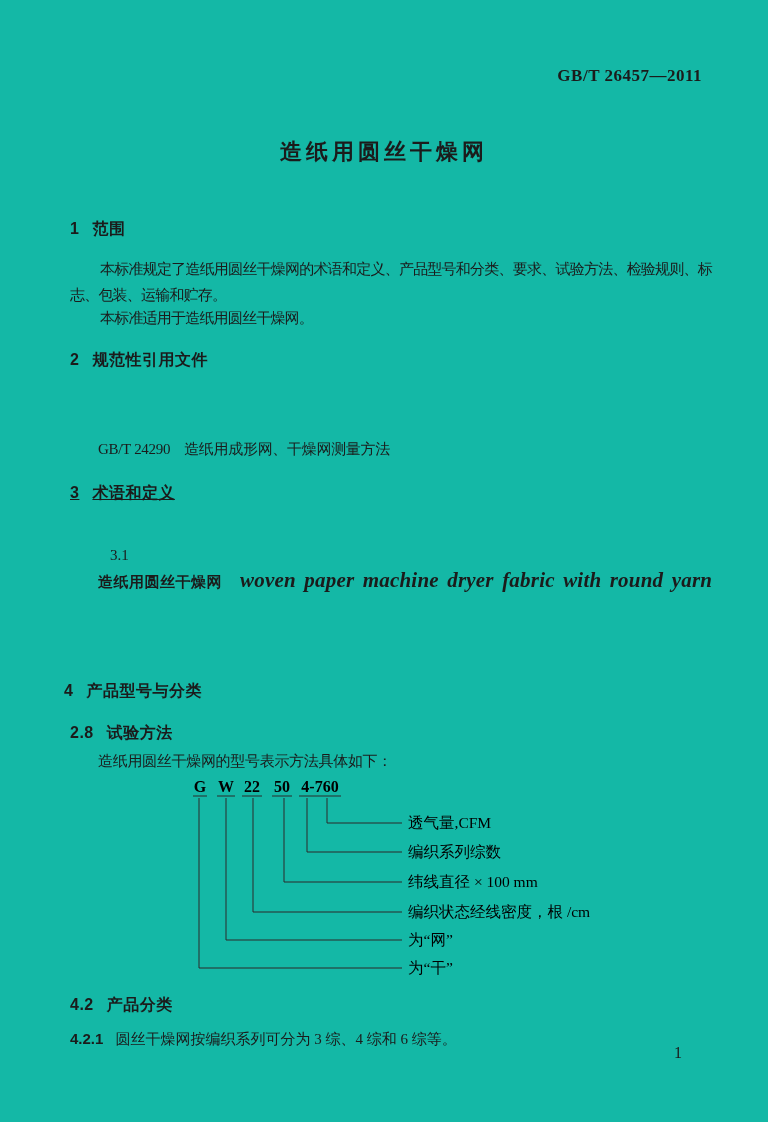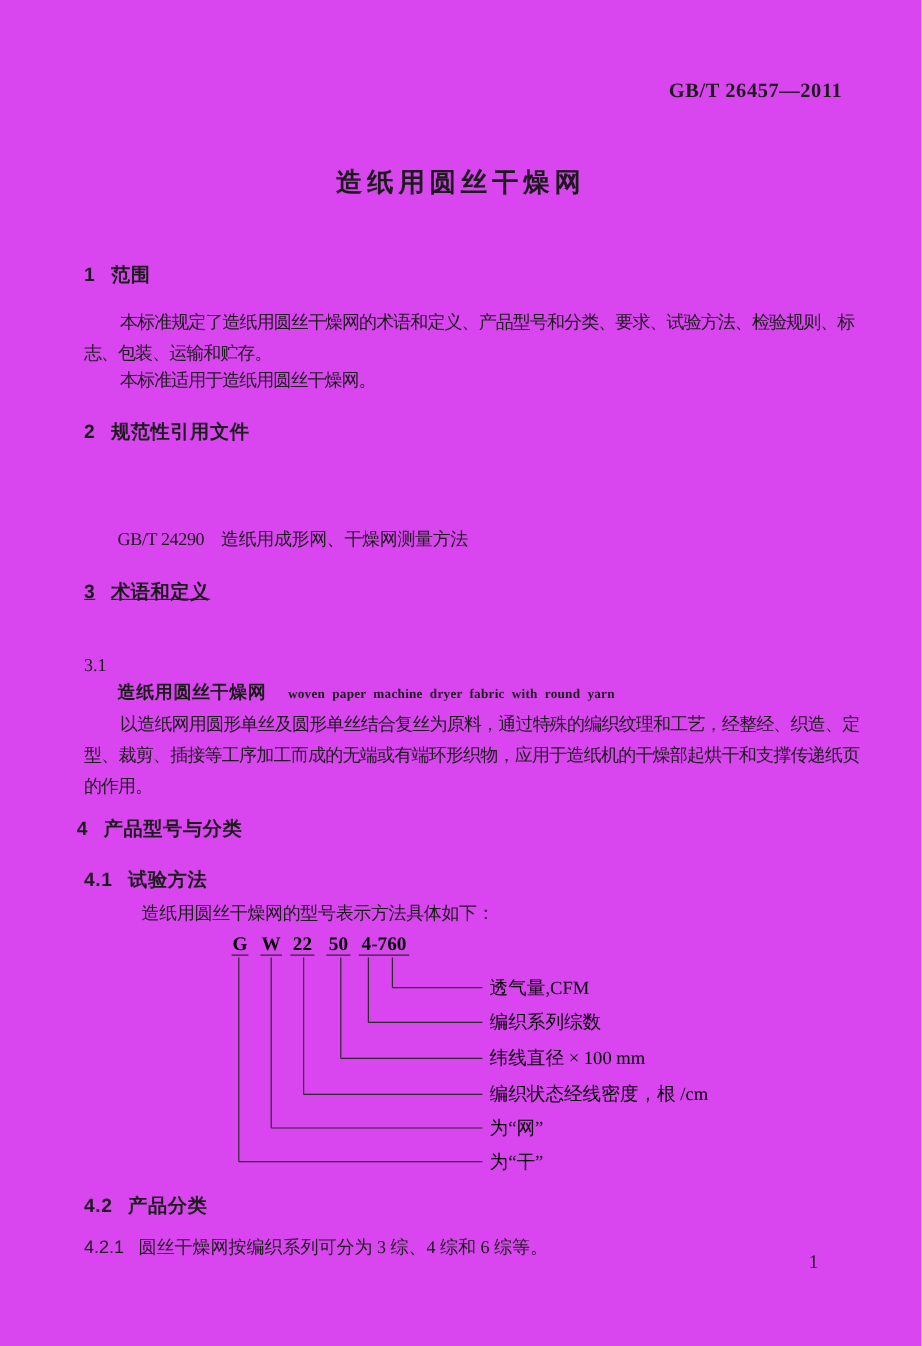--- a/index.html
+++ b/index.html
@@ -1,20 +1,20 @@
 <!DOCTYPE html>
 <html><head>
 <meta charset="utf-8">
 <style>
   html, body { margin: 0; padding: 0; background: #ffffff; }
   .page {
     position: relative;
     width: 768px;
     height: 1122px;
-    background: #d946ef;
+    background: #14b8a6;
     color: #1b1b1b;
     font-family: "Liberation Serif", serif;
     overflow: hidden;
   }
   .abs { position: absolute; margin: 0; }
 
   .header-code {
     top: 66px; right: 66px;
     font-family: "Liberation Serif", serif;
     font-weight: bold;
@@ -40,39 +40,40 @@
   .para {
     left: 70px; width: 642px;
     font-size: 15px;
     line-height: 26px;
     letter-spacing: -0.8px;
     text-align: justify;
     text-indent: 30px;
   }
   .line-one { white-space: nowrap; font-size: 15px; letter-spacing: -0.3px; }
   .ref-title { margin-left: 14px; }
-  .clause-num { font-size: 15px; }
+  .clause-num { font-size: 15px; margin-left: 40px; }
   .term-cn {
     font-family: "Liberation Sans", sans-serif;
     font-weight: bold;
     font-size: 15px;
     letter-spacing: 0.5px;
   }
   .term-en {
     font-family: "Liberation Serif", serif;
     font-weight: bold;
-    font-size: 11px;
+    font-size: 21px;
     margin-left: 18px;
     letter-spacing: 0.2px;
     word-spacing: 3px;
+    font-style: italic;
   }
   .sub-clause { font-size: 15px; white-space: nowrap; }
   .sub-clause .c-num {
     font-family: "Liberation Sans", sans-serif;
-    font-weight: normal;
+    font-weight: bold;
     margin-right: 12px;
   }
   .page-num { font-size: 16px; }
 
   svg .code-part {
     font-family: "Liberation Serif", serif;
     font-weight: bold;
     font-size: 16px;
   }
   svg .diagram-label {
@@ -103,29 +104,28 @@
     <span>GB/T 24290</span><span class="ref-title">造纸用成形网、干燥网测量方法</span>
   </div>
 
   <div class="abs heading" style="top:483px; left:70px;text-decoration:underline;">
     <span class="h-num">3</span><span class="h-text">术语和定义</span>
   </div>
   <div class="abs clause-num" style="top:547px; left:70px;">3.1</div>
   <div class="abs line-one" style="top:568px; left:98px;">
     <span class="term-cn">造纸用圆丝干燥网</span><span class="term-en">woven paper machine dryer fabric with round yarn</span>
   </div>
-  <p class="abs para" style="top:591px; width:646px;">以造纸网用圆形单丝及圆形单丝结合复丝为原料，通过特殊的编织纹理和工艺，经整经、织造、定型、裁剪、插接等工序加工而成的无端或有端环形织物，应用于造纸机的干燥部起烘干和支撑传递纸页的作用。</p>
 
   <div class="abs heading" style="top:681px; left:64px;">
     <span class="h-num">4</span><span class="h-text">产品型号与分类</span>
   </div>
   <div class="abs heading" style="top:723px; left:70px;">
-    <span class="h-num">4.1</span><span class="h-text">试验方法</span>
+    <span class="h-num">2.8</span><span class="h-text">试验方法</span>
   </div>
-  <div class="abs line-one" style="top:752px; left:98px;margin-left:20px;">造纸用圆丝干燥网的型号表示方法具体如下：</div>
+  <div class="abs line-one" style="top:752px; left:98px;">造纸用圆丝干燥网的型号表示方法具体如下：</div>
 
   <svg class="abs" style="top:776px; left:0;" width="768" height="206" viewBox="0 0 768 206">
 
     <text class="code-part" x="200" y="16" text-anchor="middle">G</text>
     <text class="code-part" x="226" y="16" text-anchor="middle">W</text>
     <text class="code-part" x="252" y="16" text-anchor="middle">22</text>
     <text class="code-part" x="282" y="16" text-anchor="middle">50</text>
     <text class="code-part" x="320" y="16" text-anchor="middle">4-760</text>
 
     <line x1="193" y1="20" x2="207" y2="20"></line>

